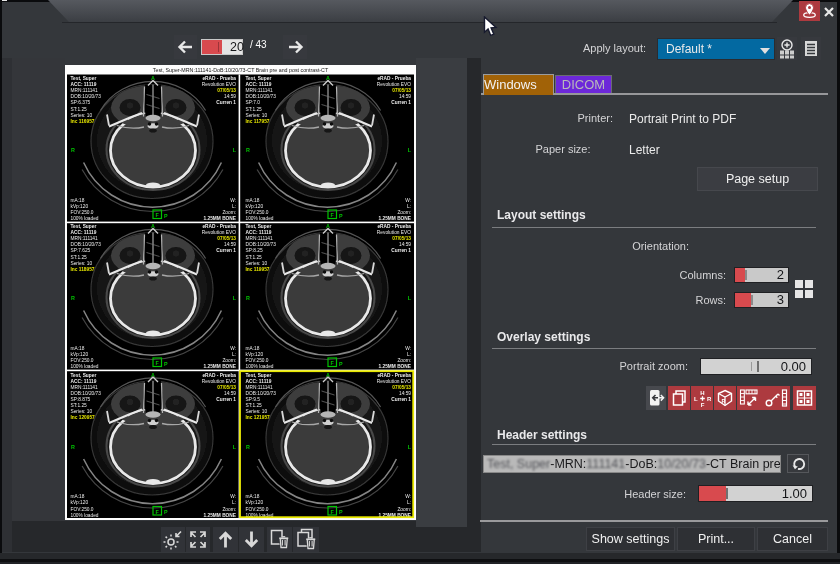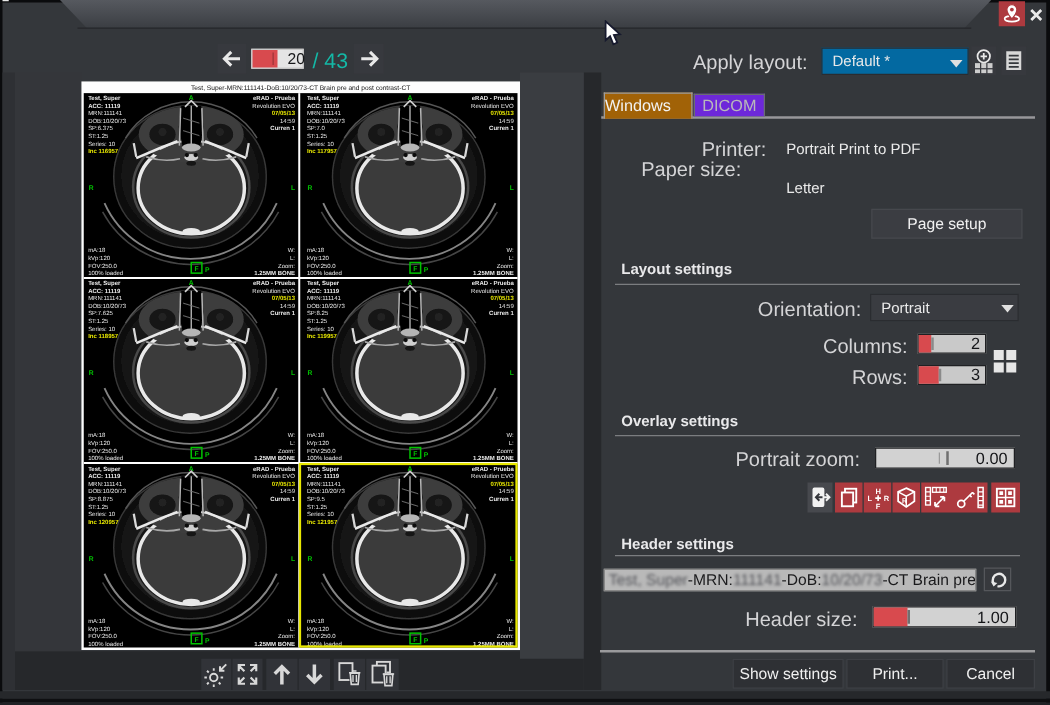--- a/index.html
+++ b/index.html
@@ -1,18 +1,18 @@
 <!DOCTYPE html>
 <html><head><meta charset="utf-8"><style>
 *{margin:0;padding:0;box-sizing:border-box}
 html,body{width:840px;height:564px;overflow:hidden;background:#0c0d0f}
 #root{position:relative;width:840px;height:564px;background:#34373b;overflow:hidden;
   font-family:"Liberation Sans",sans-serif;-webkit-font-smoothing:antialiased}
 .abs{position:absolute}
-.lbl{color:#d4d4d6;font-size:16px}
+.lbl{color:#d4d4d6;font-size:11px}
 .val{color:#eaeaea;font-size:12px}
 .hdr{color:#e9e9eb;font-size:12px;font-weight:bold}
 .rule{position:absolute;height:1px;background:#7b7d80}
 .btn{position:absolute;background:#37393e;border:1px solid #46484d;color:#f0f0f0;
   font-size:12.5px;text-align:center;font-family:"Liberation Sans",sans-serif}
 .ibtn{position:absolute;background:#37393e}
 .redbtn{position:absolute;background:#ad3a3f}
 </style></head>
 <body>
 <div id="root">
@@ -48,21 +48,21 @@
   <div class="ibtn" style="left:174px;top:35px;width:23px;height:24px">
     <svg width="23" height="24" viewBox="0 0 23 24">
         <path d="M18 12H6M11 6.5L5.5 12l5.5 5.5" stroke="#e8e8e8" stroke-width="2.4" fill="none"></path>
       </svg>
   </div>
   <div class="abs" style="left:201px;top:39px;width:42px;height:16px;background:#e4e4e4;border:1px solid #c8c8c8">
     <div class="abs" style="left:0;top:0;width:20px;height:14px;background:#d84a4e"></div>
     <div class="abs" style="left:16px;top:2px;width:1px;height:10px;background:#9c3438"></div>
     <div class="abs" style="left:20px;top:0;width:22px;height:14px;color:#17181a;font-size:12.5px;text-align:right;line-height:14px">20</div>
   </div>
-  <div class="abs" style="left:250px;top:39px;color:#14b8a6;font-size:17px">/ 43</div>
+  <div class="abs" style="left:250px;top:39px;color:#ffffff;font-size:10px">/ 43</div>
   <div class="ibtn" style="left:283px;top:35px;width:24px;height:24px">
     <svg width="24" height="24" viewBox="0 0 24 24">
         <path d="M6 12h12M13 6.5l5.5 5.5-5.5 5.5" stroke="#e8e8e8" stroke-width="2.4" fill="none"></path>
       </svg>
   </div>
 
   <div class="abs lbl" style="left:546px;top:42px;width:100px;text-align:right">Apply layout:</div>
   <div class="abs" style="left:657px;top:38px;width:118px;height:22px;background:#0369a1;border:1px solid #2a2c30">
     <div class="abs val" style="left:8px;top:3px">Default *</div>
     <div class="abs" style="left:102px;top:9px;width:0;height:0;border-left:5px solid transparent;border-right:5px solid transparent;border-top:6px solid #e0e0e0"></div>
@@ -391,32 +391,28 @@
       <path d="M16.4 14v5.5M19.1 14v5.5" stroke="#d8d8d8" stroke-width="1.1"></path>
     </svg>
   </div>
 
   <div class="abs" style="left:481px;top:93px;width:347px;height:1.5px;background:#97979a"></div>
   <div class="abs" style="left:483px;top:74px;width:71px;height:20.5px;background:#a16207;border:1px solid #9a9c9e;border-bottom:none;color:#f2f2f2;font-size:13px;text-align:left;line-height:19px">Windows</div>
   <div class="abs" style="left:555px;top:75px;width:57px;height:18px;background:#6d28d9;border:1px solid #6a6c70;border-bottom:none;color:#b8b8ba;font-size:13px;text-align:center;line-height:18px">DICOM</div>
 
   <div class="abs lbl" style="left:513px;top:112px;width:100px;text-align:right">Printer:</div>
   <div class="abs val" style="left:629px;top:112px">Portrait Print to PDF</div>
-  <div class="abs lbl" style="left:513px;top:128px;width:100px;text-align:left">Paper size:</div>
+  <div class="abs lbl" style="left:513px;top:143px;width:100px;text-align:center">Paper size:</div>
   <div class="abs val" style="left:629px;top:143px">Letter</div>
   <div class="btn" style="left:697px;top:167px;width:121px;height:24px;line-height:22px;background:#3b3d42">Page setup</div>
 
   <div class="abs hdr" style="left:497px;top:208px">Layout settings</div>
   <div class="rule" style="left:492px;top:226.5px;width:324px"></div>
 
   <div class="abs lbl" style="left:589px;top:240px;width:100px;text-align:right">Orientation:</div>
-  <div class="abs" style="left:696px;top:235px;width:119px;height:22px;background:#3a3c41;border:1px solid #2a2c30">
-    <div class="abs val" style="left:8px;top:3px">Portrait</div>
-    <div class="abs" style="left:104px;top:8px;width:0;height:0;border-left:5px solid transparent;border-right:5px solid transparent;border-top:6px solid #e0e0e0"></div>
-  </div>
   <div class="abs lbl" style="left:626px;top:269px;width:100px;text-align:right">Columns:</div>
   <div class="abs" style="left:734px;top:267px;width:55px;height:16px;background:#c9c9c9;border:1px solid #1f2023">
     <div class="abs" style="left:0;top:0;width:10px;height:14px;background:#d84a4e"></div>
     <div class="abs" style="left:10px;top:2px;width:1.5px;height:10px;background:#8a8a8a"></div>
     <div class="abs" style="right:4px;top:0;color:#141518;font-size:13px;line-height:14px">2</div>
   </div>
   <svg class="abs" style="left:793px;top:278px" width="22" height="22" viewBox="0 0 22 22">
     <g fill="#e6e6e6">
         <rect x="2" y="2" width="8" height="8"></rect>
         <rect x="12" y="2" width="8" height="8"></rect>

